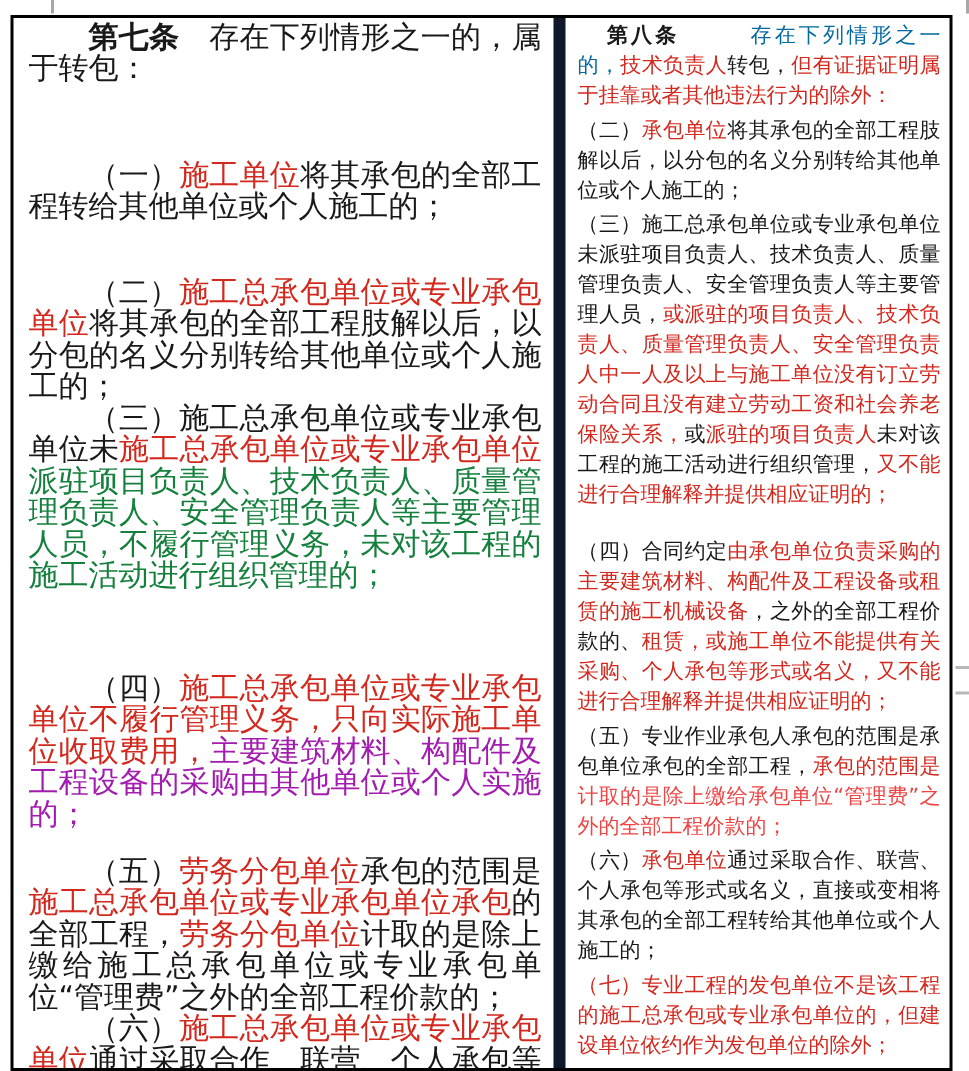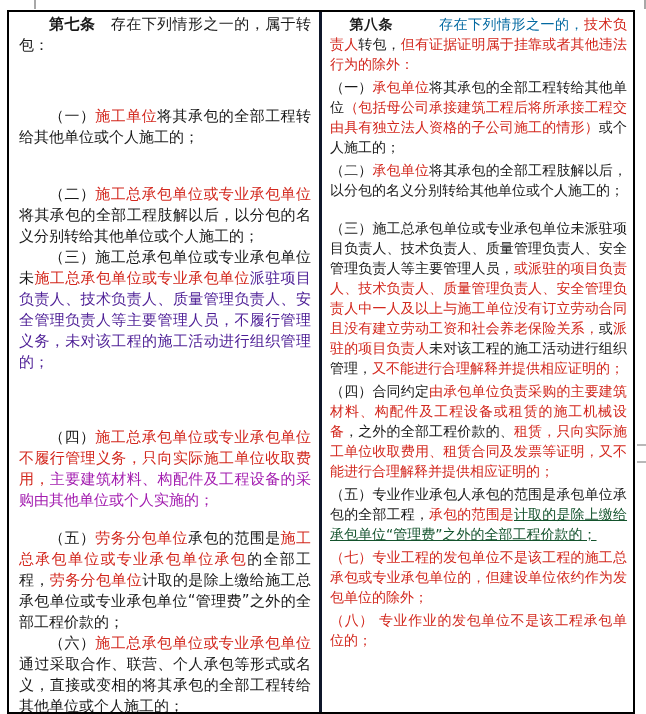--- a/index.html
+++ b/index.html
@@ -35,24 +35,24 @@
     width: 628px; height: 704px;
     border: 2px solid #000000;
     background: #ffffff;
     display: flex;
   }
   .cell {
     overflow: hidden;
     height: 100%;
   }
   .cell-left {
-    width: 313px;
-    border-right: 3px solid #0f172a;
+    width: 368px;
+    border-right: 8px solid #0f172a;
     padding: 2px 8px 0 10px;
-    font-size: 15px;
+    font-size: 20px;
     line-height: 21px;
   }
   .cell-right {
     flex: 1;
     padding: 2px 6px 0 8px;
     font-size: 14px;
     line-height: 20px;
   }
   .para {
     text-align: justify;
@@ -81,29 +81,29 @@
   <span class="tick tick-left"></span>
   <span class="tick tick-right"></span>
   <span class="margin-mark mark-1"></span>
   <span class="margin-mark mark-2"></span>
 
   <div class="law-table">
     <div class="cell cell-left">
         <p class="para"><span class="bold" style="color: rgb(25, 25, 25);">第七条</span><span style="color: rgb(25, 25, 25);">　存在下列情形之一的，属于转包：</span></p>
         <p class="para"><span style="color: rgb(25, 25, 25);">（一）</span><span style="color: rgb(211, 40, 30);">施工单位</span><span style="color: rgb(25, 25, 25);">将其承包的全部工程转给其他单位或个人施工的；</span></p>
         <p class="para"><span style="color: rgb(25, 25, 25);">（二）</span><span style="color: rgb(211, 40, 30);">施工总承包单位或专业承包单位</span><span style="color: rgb(25, 25, 25);">将其承包的全部工程肢解以后，以分包的名义分别转给其他单位或个人施工的；</span></p>
-        <p class="para"><span style="color: rgb(25, 25, 25);">（三）施工总承包单位或专业承包单位未</span><span style="color: rgb(211, 40, 30);">施工总承包单位或专业承包单位</span><span style="color: #4c1d95;">派驻项目负责人、技术负责人、质量管理负责人、安全管理负责人等主要管理人员，不履行管理义务，未对该工程的施工活动进行组织管理的；</span></p>
+        <p class="para"><span style="color: rgb(25, 25, 25);">（三）施工总承包单位或专业承包单位未</span><span style="color: rgb(211, 40, 30);">施工总承包单位或专业承包单位</span><span style="color: #15803d;">派驻项目负责人、技术负责人、质量管理负责人、安全管理负责人等主要管理人员，不履行管理义务，未对该工程的施工活动进行组织管理的；</span></p>
         <p class="para"><span style="color: rgb(25, 25, 25);">（四）</span><span style="color: rgb(211, 40, 30);">施工总承包单位或专业承包单位不履行管理义务，只向实际施工单位收取费用，</span><span style="color: #a21caf;">主要建筑材料、构配件及工程设备的采购由其他单位或个人实施的；</span></p>
         <p class="para"><span style="color: rgb(25, 25, 25);">（五）</span><span style="color: rgb(211, 40, 30);">劳务分包单位</span><span style="color: rgb(25, 25, 25);">承包的范围是</span><span style="color: rgb(211, 40, 30);">施工总承包单位或专业承包单位承包</span><span style="color: rgb(25, 25, 25);">的全部工程，</span><span style="color: rgb(211, 40, 30);">劳务分包单位</span><span style="color: rgb(25, 25, 25);">计取的是除上缴给施工总承包单位或专业承包单位“管理费”之外的全部工程价款的；</span></p>
         <p class="para"><span style="color: rgb(25, 25, 25);">（六）</span><span style="color: rgb(211, 40, 30);">施工总承包单位或专业承包单位</span><span style="color: rgb(25, 25, 25);">通过采取合作、联营、个人承包等形式或名义，直接或变相的将其承包的全部工程转给其他单位或个人施工的；</span></p>
       </div>
     <div class="cell cell-right">
         <p class="para"><span class="bold" style="color: rgb(25, 25, 25);">第八条</span><span style="color: #0369a1; margin-left: 41px;"> 存在下列情形之一的，</span><span style="color: rgb(211, 40, 30);">技术负责人</span><span style="color: rgb(25, 25, 25);">转包，</span><span style="color: rgb(211, 40, 30);">但有证据证明属于挂靠或者其他违法行为的除外：</span></p>
-        <p class="para"><span style="color: rgb(25, 25, 25);">（一）</span><span style="color: rgb(211, 40, 30);">承包单位</span><span style="color: rgb(25, 25, 25);">将其承包的全部工程转给其他单位</span><span style="color: rgb(211, 40, 30);">（包括母公司承接建筑工程后将所承接工程交由具有独立法人资格的子公司施工的情形）</span><span style="color: rgb(25, 25, 25);">或个人施工的；</span></p>
         <p class="para"><span style="color: rgb(25, 25, 25);">（二）</span><span style="color: rgb(211, 40, 30);">承包单位</span><span style="color: rgb(25, 25, 25);">将其承包的全部工程肢解以后，以分包的名义分别转给其他单位或个人施工的；</span></p>
         <p class="para"><span style="color: rgb(25, 25, 25);">（三）施工总承包单位或专业承包单位未派驻项目负责人、技术负责人、质量管理负责人、安全管理负责人等主要管理人员，</span><span style="color: rgb(211, 40, 30);">或派驻的项目负责人、技术负责人、质量管理负责人、安全管理负责人中一人及以上与施工单位没有订立劳动合同且没有建立劳动工资和社会养老保险关系，</span><span style="color: rgb(25, 25, 25);">或</span><span style="color: rgb(211, 40, 30);">派驻的项目负责人</span><span style="color: rgb(25, 25, 25);">未对该工程的施工活动进行组织管理，</span><span style="color: rgb(211, 40, 30);">又不能进行合理解释并提供相应证明的；</span></p>
-        <p class="para"><span style="color: rgb(25, 25, 25);">（四）合同约定</span><span style="color: rgb(211, 40, 30);">由承包单位负责采购的主要建筑材料、构配件及工程设备或租赁的施工机械设备</span><span style="color: rgb(25, 25, 25);">，之外的全部工程价款的、</span><span style="color: rgb(211, 40, 30);">租赁，只向实际施工单位收取费用、租赁合同及发票等证明，又不能进行合理解释并提供相应证明的；</span></p>
-        <p class="para"><span style="color: rgb(25, 25, 25);">（五）专业作业承包人承包的范围是承包单位承包的全部工程，</span><span style="color: rgb(211, 40, 30);">承包的范围是</span><span style="color: #14532d; text-decoration: underline;">计取的是除上缴给承包单位“管理费”之外的全部工程价款的；</span></p>
+        <p class="para"><span style="color: rgb(25, 25, 25);">（四）合同约定</span><span style="color: rgb(211, 40, 30);">由承包单位负责采购的主要建筑材料、构配件及工程设备或租赁的施工机械设备</span><span style="color: rgb(25, 25, 25);">，之外的全部工程价款的、</span><span style="color: rgb(211, 40, 30);">租赁，或施工单位不能提供有关采购、个人承包等形式或名义，又不能进行合理解释并提供相应证明的；</span></p>
+        <p class="para"><span style="color: rgb(25, 25, 25);">（五）专业作业承包人承包的范围是承包单位承包的全部工程，</span><span style="color: rgb(211, 40, 30);">承包的范围是</span><span style="color: #ef4444;">计取的是除上缴给承包单位“管理费”之外的全部工程价款的；</span></p>
+        <p class="para"><span style="color: rgb(25, 25, 25);">（六）</span><span style="color: rgb(211, 40, 30);">承包单位</span><span style="color: rgb(25, 25, 25);">通过采取合作、联营、个人承包等形式或名义，直接或变相将其承包的全部工程转给其他单位或个人施工的；</span></p>
         <p class="para"><span style="color: rgb(211, 40, 30);">（七）专业工程的发包单位不是该工程的施工总承包或专业承包单位的，但建设单位依约作为发包单位的除外；</span></p>
         <p class="para"><span style="color: rgb(211, 40, 30);">（八） 专业作业的发包单位不是该工程承包单位的；</span></p>
       </div>
   </div>
 </div>
 
 </body></html>

